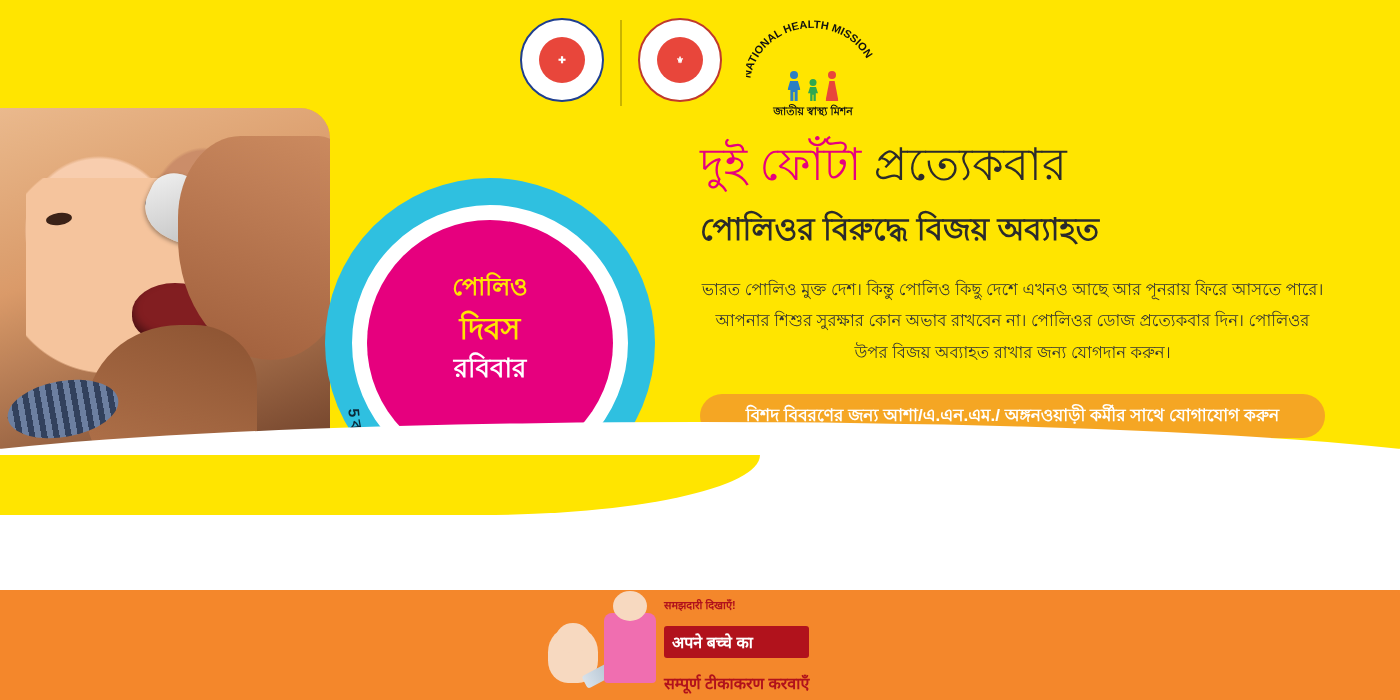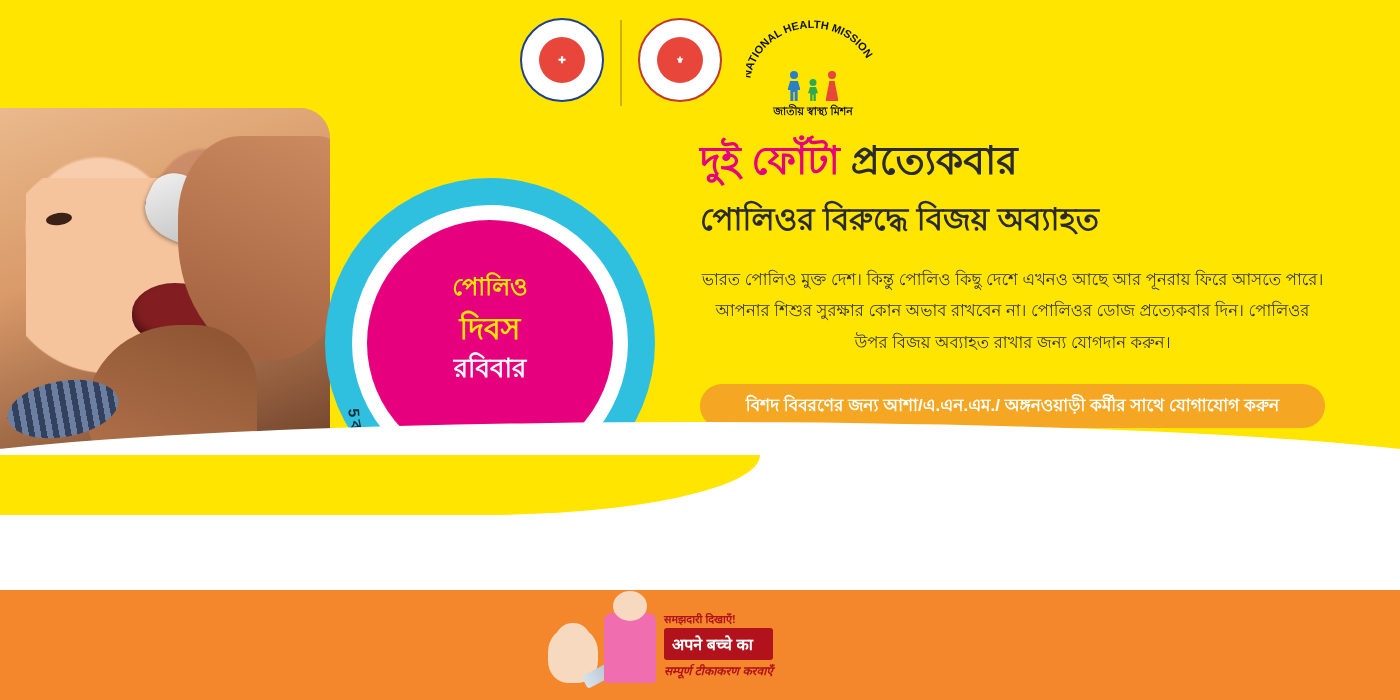--- a/index.html
+++ b/index.html
@@ -147,21 +147,21 @@
   .drop-text .t4{ font-size:26px; font-weight:bold; color:#fff; }
   .arc-text{
     position:absolute; left:0; top:0; width:380px; height:390px; pointer-events:none;
   }
   .arc-text text{ font-size:15.5px; font-weight:bold; fill:#0b2a3a; font-family:"Liberation Sans",sans-serif;}
 
   
   .right{
     position:absolute; left:700px; top:130px; width:660px;
   }
-  .head1{ font-size:39px; font-weight:bold; color:#2b2b2b; letter-spacing:0px; }
+  .head1{ font-size:45px; font-weight:normal; color:#2b2b2b; letter-spacing:0px; }
   .head1 .pink{ color:#e6007e; }
   .head2{ font-size:31px; font-weight:bold; color:#2b2b2b; }
   .para{ font-size:16.5px; color:#333; line-height:1.9; margin-top:17px; width:625px; text-align:center;}
   .cta{
     margin-top:26px; width:625px; height:44px; border-radius:22px;
     background:#f5a623;
     display:flex; align-items:center; justify-content:center;
     color:#fff; font-size:17px; font-weight:bold;
   }
   .note{ margin-top:42px; width:625px; text-align:center; font-size:21px; font-weight:bold; color:#222;}
@@ -172,24 +172,24 @@
     display:flex; align-items:center; gap:8px;
   }
   .ipv-kids{ width:108px; height:76px; position:relative; }
   .kid{ position:absolute; bottom:0; }
   .kid.baby-b{ left:0; width:50px;height:56px; background:#f7d9c0; border-radius:45% 45% 40% 40%; }
   .kid.baby-b .h{ position:absolute;top:-4px;left:8px;width:34px;height:30px;background:#f7d9c0;border-radius:50%;}
   .kid.girl{ right:0; width:52px;height:70px; background:#f06eb0; border-radius:8px 8px 4px 4px;}
   .kid.girl .h{ position:absolute;top:-22px;left:9px;width:34px;height:30px;background:#f7d9c0;border-radius:50%;}
   .syringe{ position:absolute; left:34px; bottom:4px; width:46px;height:14px;
     background:linear-gradient(90deg,#d9e2ea,#9fb4c6); border-radius:3px; transform:rotate(-28deg);}
-  .ipv-text{ display:flex; flex-direction:column; gap:2px; }
+  .ipv-text{ display:flex; flex-direction:column; gap:14px; }
   .ipv-l1{ font-size:11px; color:#b1121c; font-weight:bold; }
   .ipv-l2{ background:#b1121c; color:#fff; font-size:16px; font-weight:bold; padding:5px 8px; border-radius:3px;}
-  .ipv-l3{ font-size:12px; color:#b1121c; font-weight:bold;font-style:italic; }
+  .ipv-l3{ font-size:16px; color:#b1121c; font-weight:bold; }
   .nhm-credit{
     position:absolute; right:30px; top:38px; font-size:18px; font-weight:bold; color:#4a2a00;
   }
 </style>
 </head>
 <body>
 
 <div class="poster">
 
   <div class="logos">

